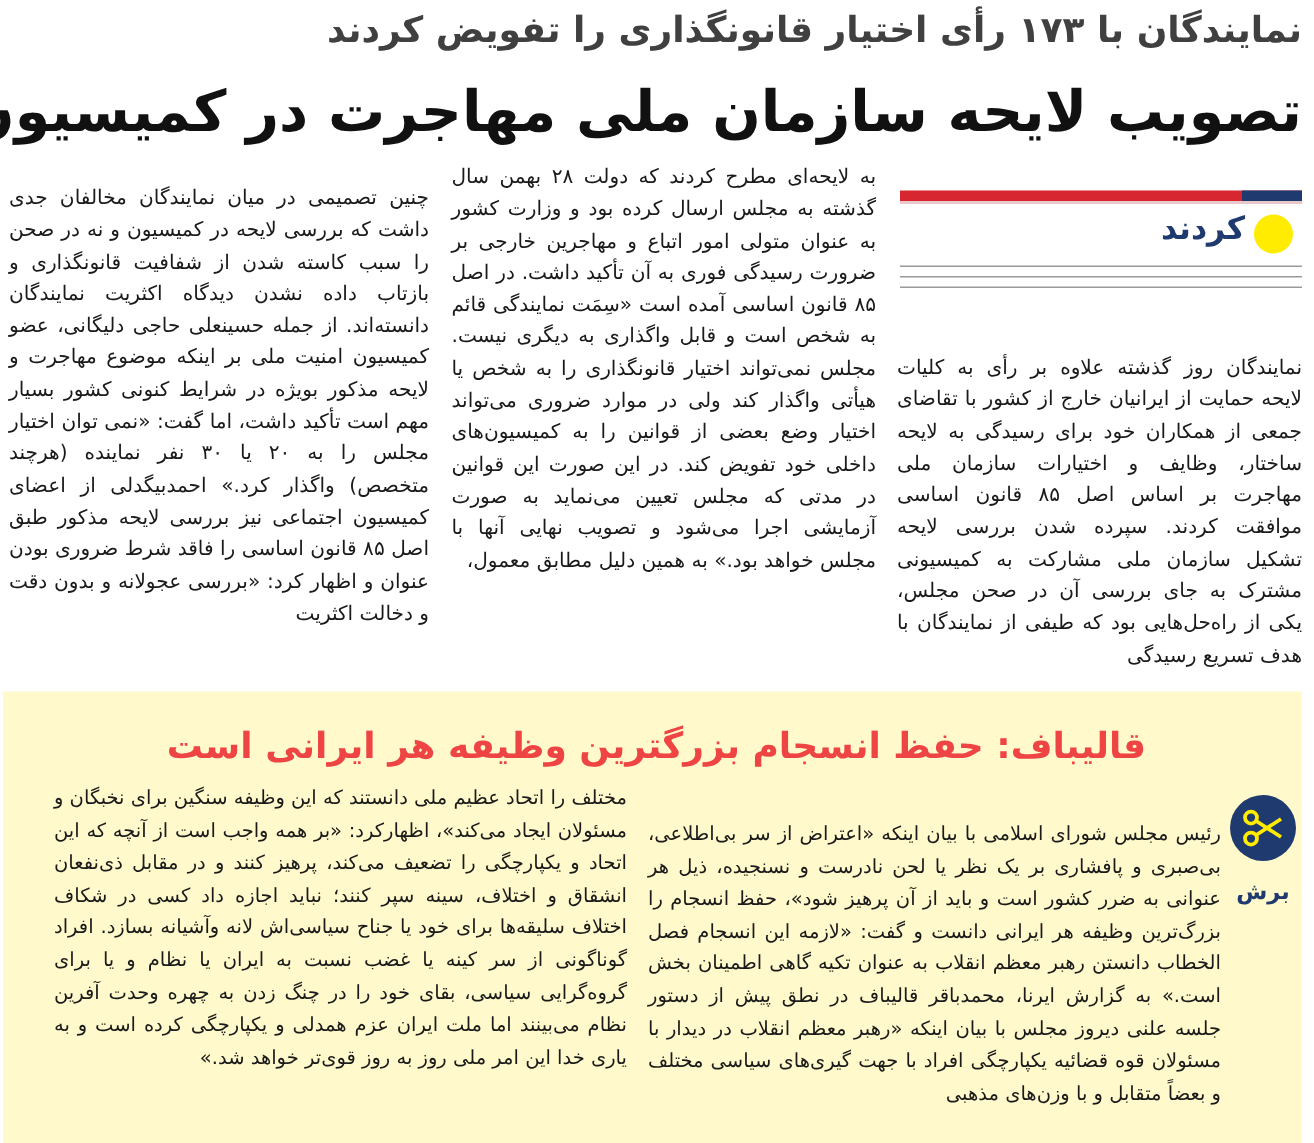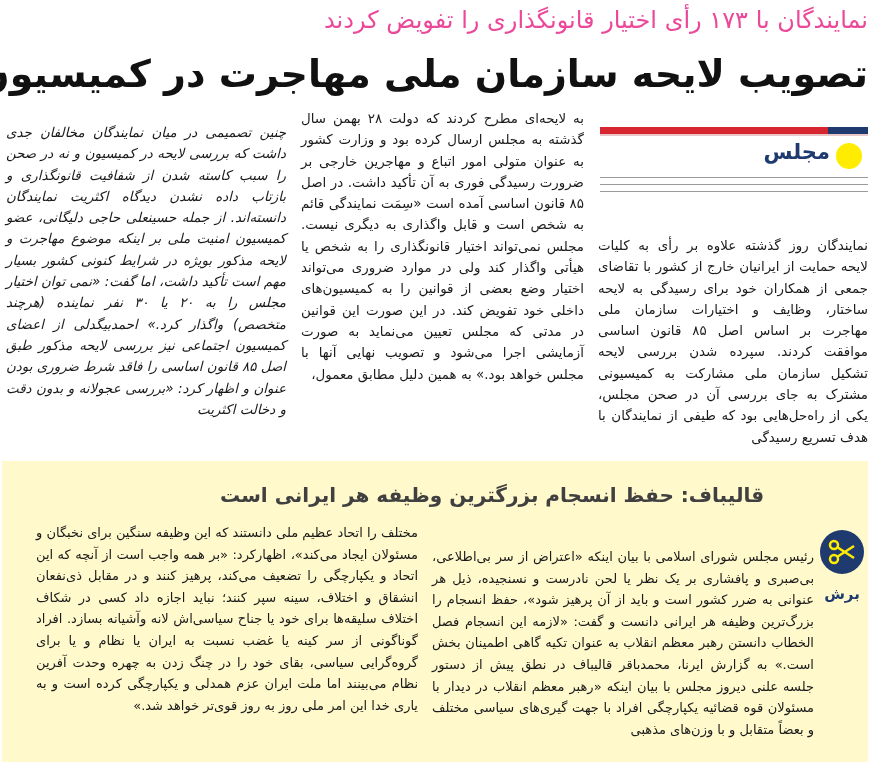--- a/index.html
+++ b/index.html
@@ -1,52 +1,52 @@
 <!DOCTYPE html>
 <html><head>
 <meta charset="utf-8">
 <style>
   html, body { margin:0; padding:0; background:#ffffff; }
   body { width:876px; height:762px; position:relative; overflow:hidden;
          font-family:"DejaVu Sans", sans-serif; color:#1a1a1a; }
   .rtl { direction:rtl; text-align:justify; text-align-last:right; }
   #supertitle { position:absolute; right:8px; top:4px; width:860px; text-align:right;
-                font-size:24px; font-weight:normal; color:#ec4899; line-height:32px; white-space:nowrap; direction:rtl; }
+                font-size:24px; font-weight:bold; color:#404040; line-height:32px; white-space:nowrap; direction:rtl; }
   #headline { position:absolute; right:8px; top:46px; width:860px; text-align:right;
               font-size:38px; font-weight:bold; color:#111; line-height:56px; white-space:nowrap; direction:rtl; letter-spacing:-1px; }
   .col { position:absolute; font-size:13.4px; line-height:21.3px; }
   #col1 { right:8px; top:235px; width:270px; }
   #col2 { right:292px; top:108px; width:283px; }
-  #col3 { right:590px; top:122px; width:280px;font-style:italic; }
+  #col3 { right:590px; top:122px; width:280px; }
   #section-bar { position:absolute; right:8px; top:127px; width:268px; height:7px; background:#d72630; }
   #section-bar-blue { position:absolute; right:8px; top:127px; width:40px; height:7px; background:#1f3a6e; }
   #section-bar-shadow { position:absolute; right:8px; top:134px; width:268px; height:2px; background:#e8c8c8; }
   #section-dot { position:absolute; right:14px; top:143px; width:26px; height:26px; border-radius:50%; background:#ffec00; }
   #section-label { position:absolute; right:46px; top:140px; font-size:21px; font-weight:bold; color:#1f3a6e; direction:rtl; }
   .hr { position:absolute; right:8px; width:268px; height:1px; background:#9a9a9a; }
   #box { position:absolute; left:2px; top:461px; width:866px; height:301px; background:#fff9cb; }
-  #box-title { position:absolute; right:112px; top:483px; font-size:20px; font-weight:bold; color:#404040; direction:rtl; white-space:nowrap; }
+  #box-title { position:absolute; right:112px; top:483px; font-size:24px; font-weight:bold; color:#ef4444; direction:rtl; white-space:nowrap; }
   .bcol { position:absolute; font-size:13px; line-height:21.6px; }
   #bcol1 { right:62px; top:546px; width:382px; }
   #bcol2 { right:458px; top:522px; width:382px; }
   #cut-circle { position:absolute; right:12px; top:530px; width:44px; height:44px; border-radius:50%; background:#1f3a6e; }
   #cut-label { position:absolute; right:12px; top:585px; width:44px; text-align:center; font-size:15px; font-weight:bold; color:#1f3a6e; direction:rtl; }
   #cut-circle svg { position:absolute; left:8px; top:8px; }
 </style>
 </head>
 <body>
 
 <div id="supertitle">نمایندگان با ۱۷۳ رأی اختیار قانونگذاری را تفویض کردند</div>
 <div id="headline">تصویب لایحه سازمان ملی مهاجرت در کمیسیون ویژه</div>
 
 <div id="section-bar"></div>
 <div id="section-bar-blue"></div>
 <div id="section-bar-shadow"></div>
 <div id="section-dot"></div>
-<div id="section-label">مجلس</div>
+<div id="section-label">کردند</div>
 <div class="hr" style="top:177px"></div>
 <div class="hr" style="top:184px"></div>
 <div class="hr" style="top:191px"></div>
 
 <div id="col1" class="col rtl">نمایندگان روز گذشته علاوه بر رأی به کلیات لایحه حمایت از ایرانیان خارج از کشور با تقاضای جمعی از همکاران خود برای رسیدگی به لایحه ساختار، وظایف و اختیارات سازمان ملی مهاجرت بر اساس اصل ۸۵ قانون اساسی موافقت کردند. سپرده شدن بررسی لایحه تشکیل سازمان ملی مشارکت به کمیسیونی مشترک به جای بررسی آن در صحن مجلس، یکی از راه‌حل‌هایی بود که طیفی از نمایندگان با هدف تسریع رسیدگی</div>
 <div id="col2" class="col rtl">به لایحه‌ای مطرح کردند که دولت ۲۸ بهمن سال گذشته به مجلس ارسال کرده بود و وزارت کشور به عنوان متولی امور اتباع و مهاجرین خارجی بر ضرورت رسیدگی فوری به آن تأکید داشت. در اصل ۸۵ قانون اساسی آمده است «سِمَت نمایندگی قائم به شخص است و قابل واگذاری به دیگری نیست. مجلس نمی‌تواند اختیار قانونگذاری را به شخص یا هیأتی واگذار کند ولی در موارد ضروری می‌تواند اختیار وضع بعضی از قوانین را به کمیسیون‌های داخلی خود تفویض کند. در این صورت این قوانین در مدتی که مجلس تعیین می‌نماید به صورت آزمایشی اجرا می‌شود و تصویب نهایی آنها با مجلس خواهد بود.» به همین دلیل مطابق معمول،</div>
 <div id="col3" class="col rtl">چنین تصمیمی در میان نمایندگان مخالفان جدی داشت که بررسی لایحه در کمیسیون و نه در صحن را سبب کاسته شدن از شفافیت قانونگذاری و بازتاب داده نشدن دیدگاه اکثریت نمایندگان دانسته‌اند. از جمله حسینعلی حاجی دلیگانی، عضو کمیسیون امنیت ملی بر اینکه موضوع مهاجرت و لایحه مذکور بویژه در شرایط کنونی کشور بسیار مهم است تأکید داشت، اما گفت: «نمی توان اختیار مجلس را به ۲۰ یا ۳۰ نفر نماینده (هرچند متخصص) واگذار کرد.» احمدبیگدلی از اعضای کمیسیون اجتماعی نیز بررسی لایحه مذکور طبق اصل ۸۵ قانون اساسی را فاقد شرط ضروری بودن عنوان و اظهار کرد: «بررسی عجولانه و بدون دقت و دخالت اکثریت</div>
 
 <div id="box"></div>
 <div id="box-title">قالیباف: حفظ انسجام بزرگترین وظیفه هر ایرانی است</div>

